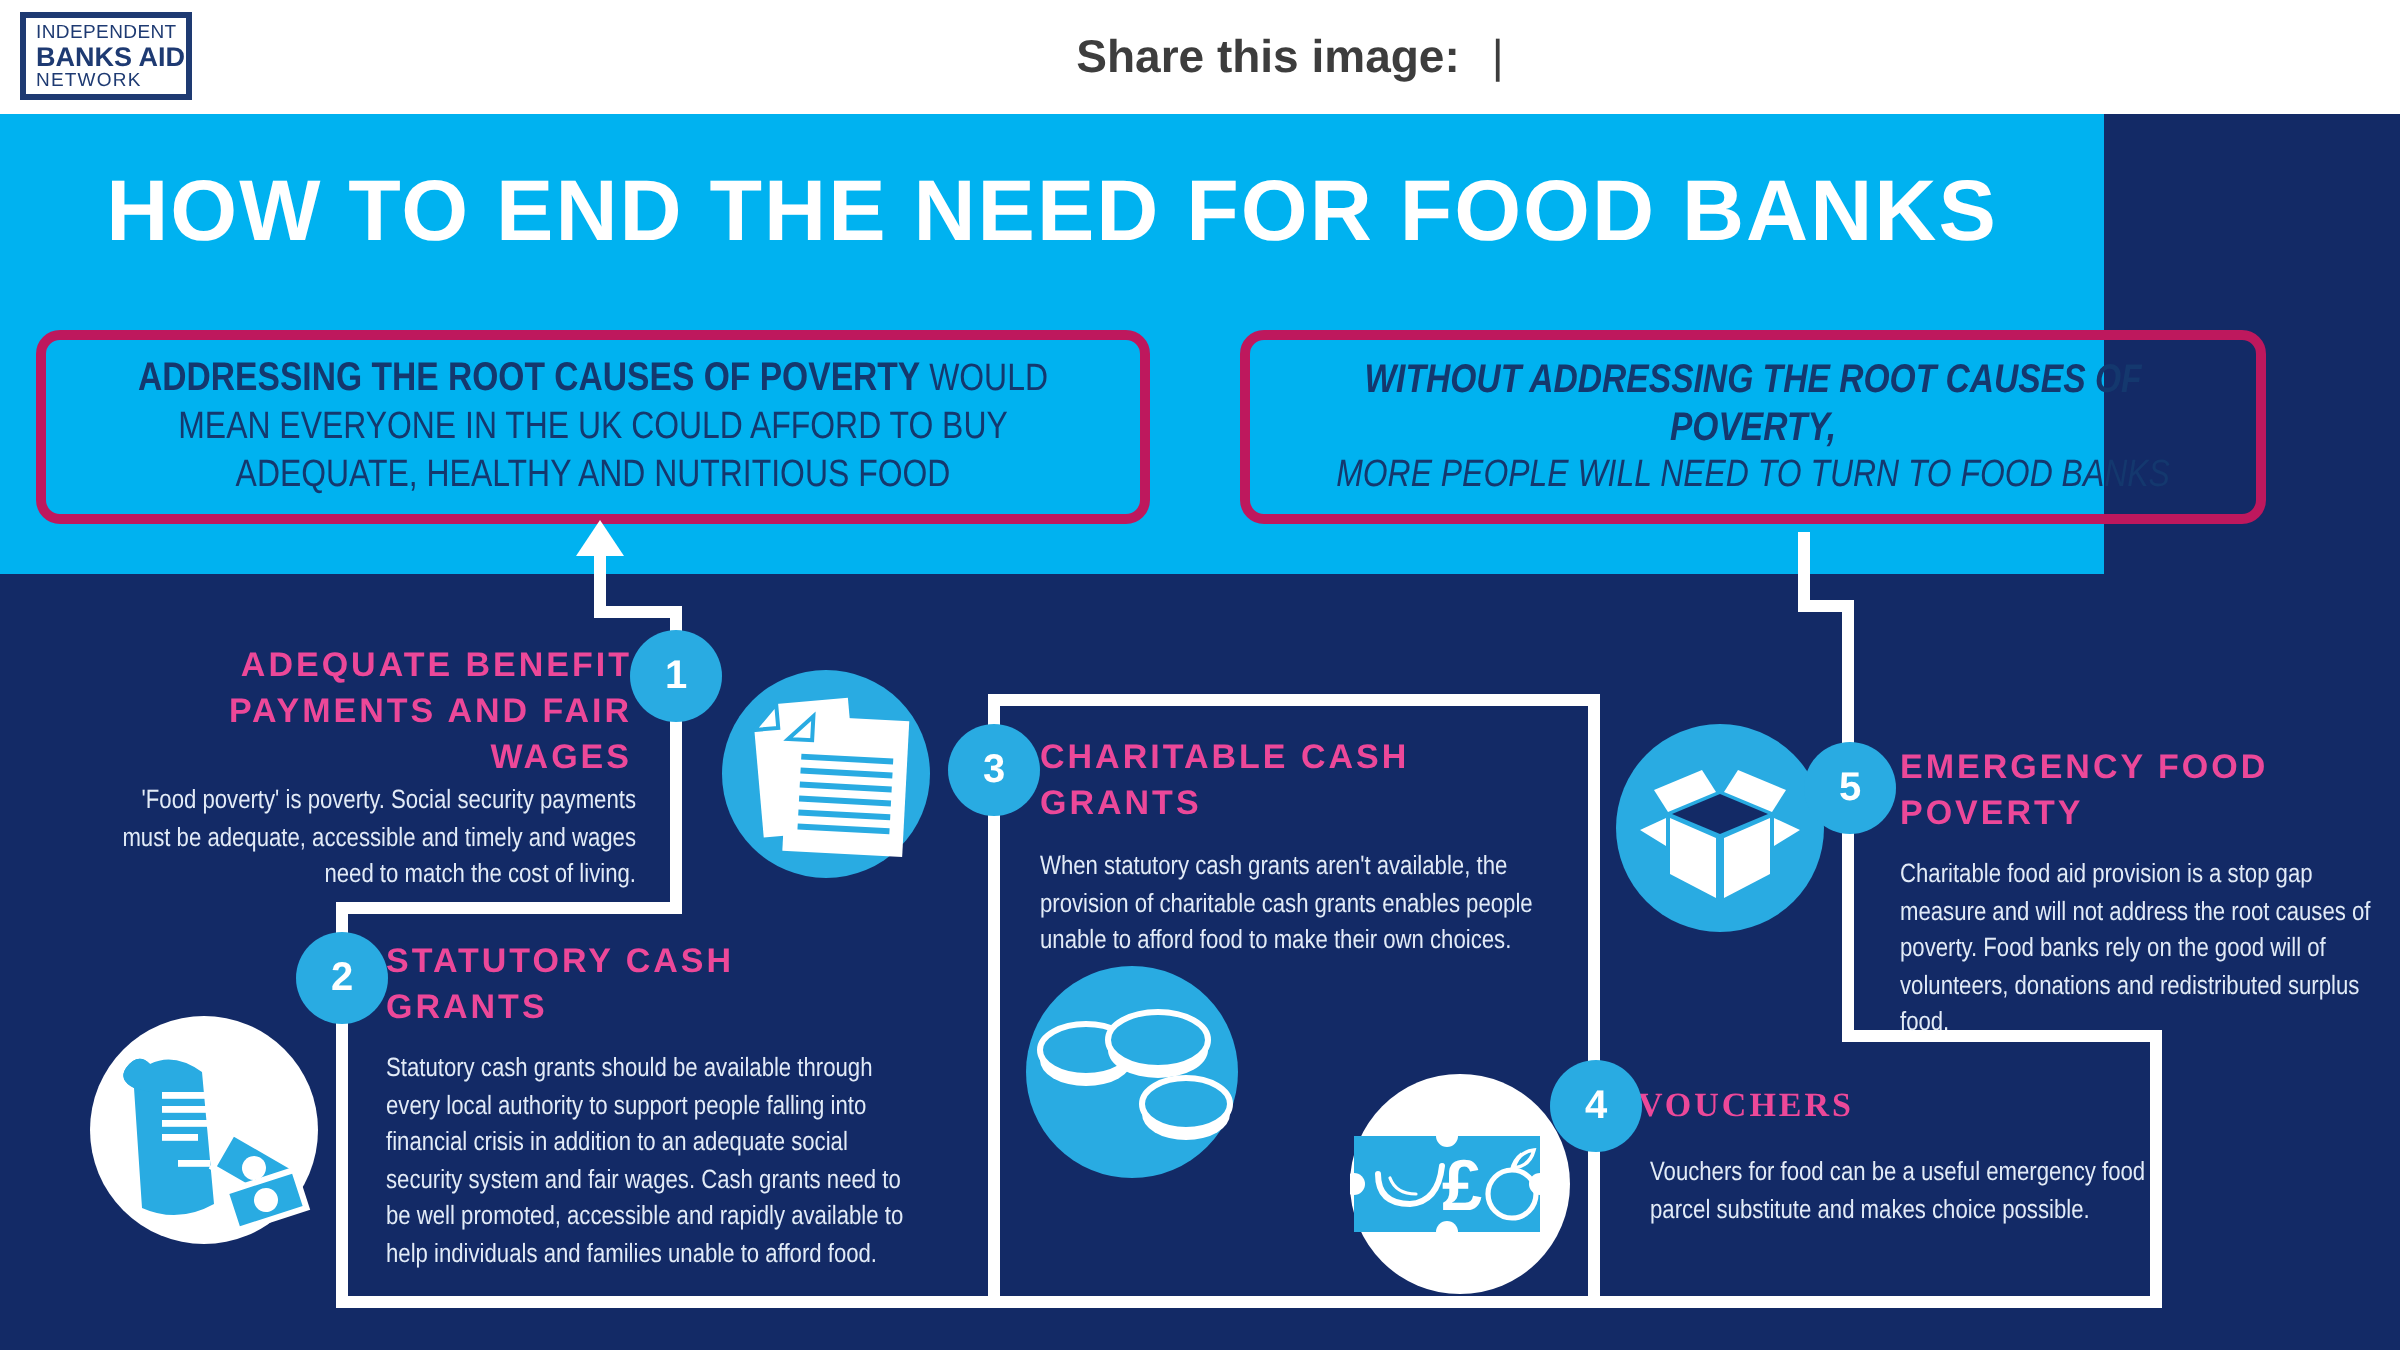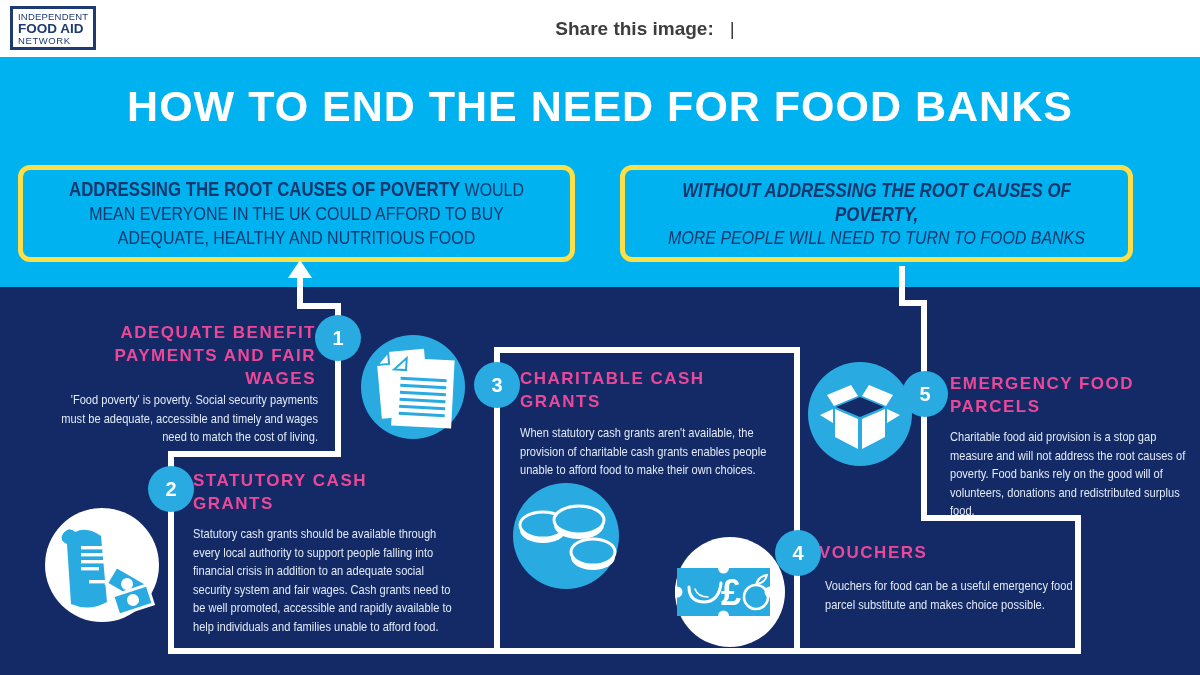--- a/index.html
+++ b/index.html
@@ -8,29 +8,29 @@
 
   
   .topbar{position:absolute;left:0;top:0;width:1200px;height:57px;background:#ffffff;}
   .logo{position:absolute;left:10px;top:6px;width:86px;height:44px;border:3px solid #1e3a72;
         box-sizing:border-box;display:flex;flex-direction:column;justify-content:center;
         padding-left:5px;color:#1e3a72;background:#fff;}
   .logo .l1{font-size:9.5px;letter-spacing:.2px;line-height:11px;}
   .logo .l2{font-size:13.5px;font-weight:bold;line-height:13px;}
   .logo .l3{font-size:9.5px;letter-spacing:.6px;line-height:11px;}
   .sharebar{position:absolute;left:100px;right:0;top:0;height:57px;display:flex;align-items:center;
-            justify-content:center;font-size:19px;color:#6e6e6e;white-space:nowrap;}
+            justify-content:center;font-size:23px;color:#6e6e6e;white-space:nowrap;}
   .sharebar b{color:#3d3d3d;font-weight:bold;margin-right:6px;}
   .sharebar .sep{margin:0 10px;color:#3d3d3d;}
 
   
-  .band{position:absolute;left:0;top:57px;width:1200px;height:230px;background:#00b2f0;}
+  .band{position:absolute;left:0;top:57px;width:1052px;height:230px;background:#00b2f0;}
   .title{position:absolute;left:0;top:25px;width:100%;text-align:center;color:#ffffff;
          font-size:43px;font-weight:bold;letter-spacing:1px;}
-  .premise{position:absolute;box-sizing:border-box;border:5px solid #fde047;border-radius:12px;
+  .premise{position:absolute;box-sizing:border-box;border:5px solid #be185d;border-radius:12px;
            display:flex;align-items:center;justify-content:center;color:#14386e;text-align:center;}
   .premise-left{left:18px;top:108px;width:557px;height:97px;}
   .premise-right{left:620px;top:108px;width:513px;height:97px;font-style:italic;}
   .premise .inner{width:630px;transform:scaleX(.84);transform-origin:center;
                   font-size:19px;line-height:24px;}
   .premise-right .inner{width:640px;}
   .premise b{font-weight:bold;font-size:20px;}
   .premise-right b{display:block;}
 
   
@@ -63,39 +63,39 @@
   .t2{left:193px;top:469px;width:240px;}
   .b2{left:193px;top:525px;width:319px;}
   .badge2{left:148px;top:466px;}
   .i2{left:45px;top:508px;}
 
   .t3{left:520px;top:367px;width:250px;}
   .b3{left:520px;top:424px;width:324px;}
   .badge3{left:474px;top:362px;}
   .i3{left:513px;top:483px;}
 
-  .t4{left:819px;top:541px;width:250px;}
+  .t4{left:819px;top:541px;width:250px;font-family:Liberation Serif, serif;}
   .b4{left:825px;top:577px;width:298px;}
   .badge4{left:775px;top:530px;}
   .i4{left:675px;top:537px;}
 
   .t5{left:950px;top:372px;width:210px;}
   .b5{left:950px;top:428px;width:283px;}
   .badge5{left:902px;top:371px;}
   .i5{left:808px;top:362px;}
 </style>
 </head>
 <body>
 
 <div class="stage">
 
   <div class="topbar">
     <div class="logo">
       <span class="l1">INDEPENDENT</span>
-      <span class="l2">FOOD AID</span>
+      <span class="l2">BANKS AID</span>
       <span class="l3">NETWORK</span>
     </div>
     <div class="sharebar">
       <b>Share this image:</b>
       <span class="sep">|</span>
     </div>
   </div>
 
   <div class="band">
     <div class="title">HOW TO END THE NEED FOR FOOD BANKS</div>
@@ -202,21 +202,21 @@
       </g>
       <path d="M14,50 Q14,65 30,65 Q44,64 46,46" fill="none" stroke="#ffffff" stroke-width="3" stroke-linecap="round"></path>
       <path d="M20,52 Q23,60 33,60" fill="none" stroke="#ffffff" stroke-width="1.6" stroke-linecap="round"></path>
       <text x="56" y="68" text-anchor="middle" font-family="Liberation Sans, sans-serif" font-size="36" font-weight="bold" fill="#ffffff">£</text>
       <circle cx="81" cy="60" r="12" fill="none" stroke="#ffffff" stroke-width="2.6"></circle>
       <path d="M81,48 Q82,43 86,40" fill="none" stroke="#ffffff" stroke-width="2"></path>
       <path d="M82,47 Q84,39 92,38 Q90,46 82,47 Z" fill="none" stroke="#ffffff" stroke-width="1.8"></path>
     </svg>
   </div>
 
-  <div class="step-title t5">EMERGENCY FOOD PARCELS</div>
+  <div class="step-title t5">EMERGENCY FOOD POVERTY</div>
   <div class="step-body b5 scaleL">Charitable food aid provision is a stop gap measure and will not address the root causes of poverty. Food banks rely on the good will of volunteers, donations and redistributed surplus food.</div>
   <div class="badge badge5">5</div>
   <div class="iconwrap i5">
     <svg width="104" height="104" viewBox="0 0 104 104">
       <circle cx="52" cy="52" r="52" fill="#29abe2"></circle>
       <polygon points="28,45 52,35 76,45 52,55" fill="#132a66"></polygon>
       <polygon points="26,44 50,34 43,23 19,33" fill="#ffffff"></polygon>
       <polygon points="54,34 78,44 85,33 61,23" fill="#ffffff"></polygon>
       <polygon points="27,47 50,57 50,87 27,75" fill="#ffffff"></polygon>
       <polygon points="54,57 77,47 77,75 54,87" fill="#ffffff"></polygon>

